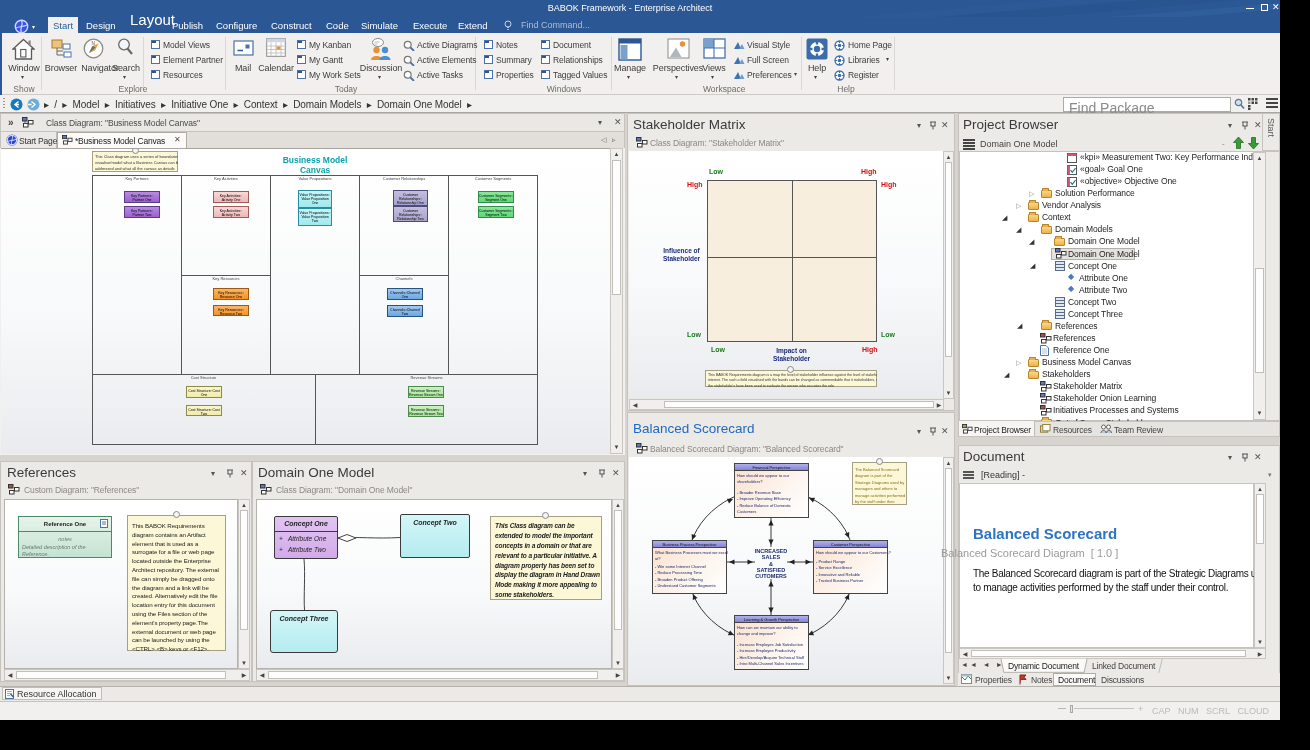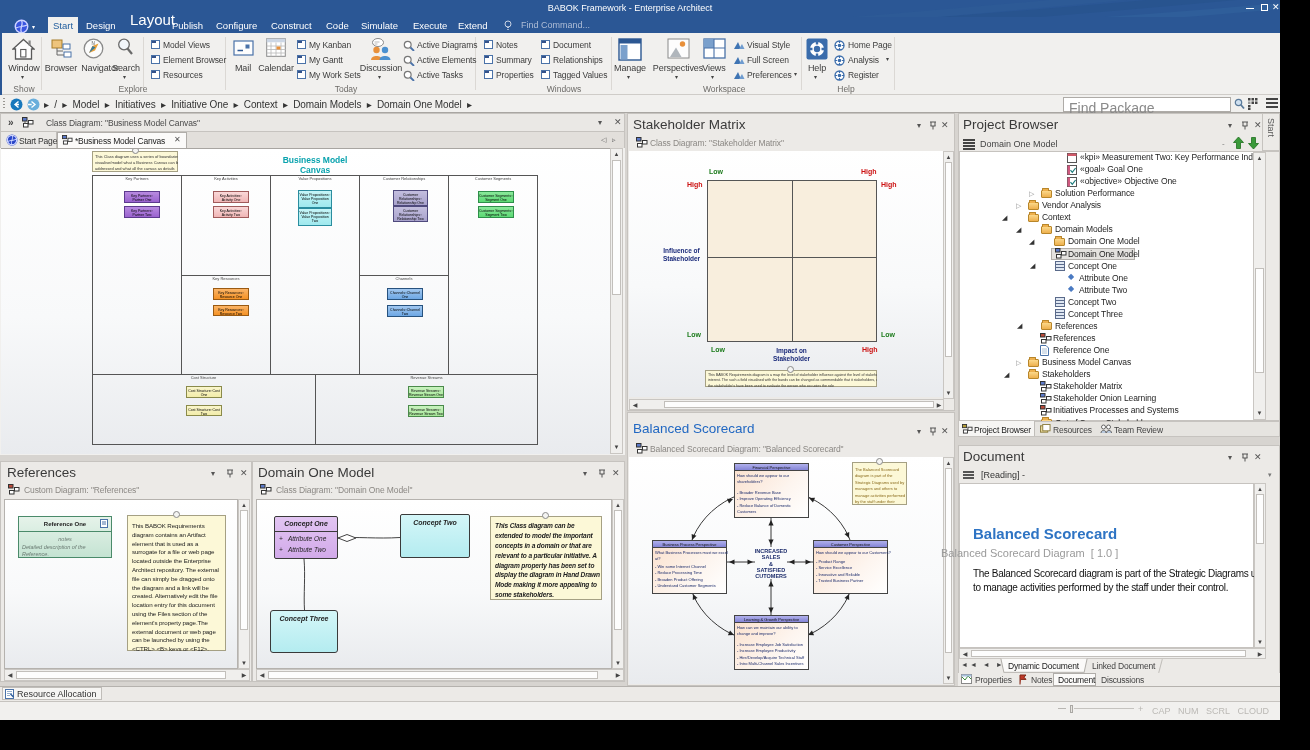--- a/index.html
+++ b/index.html
@@ -106,21 +106,21 @@
 <svg class="abs" style="left:117px;top:38px" width="17" height="21" viewBox="0 0 17 21">
  <circle cx="7" cy="6.5" r="5.3" fill="#f2f6fa" stroke="#6a6a6a" stroke-width="1.3"></circle>
  <path d="M10.5 10.5 L15 16" stroke="#6a6a6a" stroke-width="2.2"></path>
 </svg>
 <div class="rl" style="left:106px;top:63px;width:40px">Search</div>
 <div class="caret" style="left:123px;top:74px">▾</div>
 <div class="gl" style="left:113px;top:84px;width:40px">Explore</div>
 <div class="cbx" style="left:151px;top:40px"></div>
     <div class="smtxt" style="left:163px;top:40px">Model Views</div>
 <div class="cbx" style="left:151px;top:55px"></div>
-    <div class="smtxt" style="left:163px;top:55px">Element Browser</div>
+    <div class="smtxt" style="left:163px;top:55px">Element Partner</div>
 <div class="cbx" style="left:151px;top:70px"></div>
     <div class="smtxt" style="left:163px;top:70px">Resources</div>
 
 <svg class="abs" style="left:233px;top:40px" width="21" height="17" viewBox="0 0 21 17">
  <rect x="1" y="1" width="19" height="14" fill="#fdfdfd" stroke="#4a72a8" stroke-width="1.2"></rect>
  <path d="M4.5 10.5 h5.5" stroke="#2c5792" stroke-width="1.5"></path>
  <rect x="12.5" y="4.5" width="4" height="4" fill="#4a72a8"></rect>
 </svg>
 <div class="rl" style="left:228px;top:63px;width:30px">Mail</div>
 <svg class="abs" style="left:266px;top:38px" width="20" height="19" viewBox="0 0 20 19">
@@ -228,21 +228,21 @@
       <circle cx="5.5" cy="5.5" r="4.5" fill="#fff" stroke="#3a6cab" stroke-width="1.3"></circle>
       <circle cx="5.5" cy="5.5" r="1.8" fill="#3a6cab"></circle>
       <path d="M5.5 1 v2 M5.5 8 v2 M1 5.5 h2 M8 5.5 h2" stroke="#3a6cab" stroke-width="1.2"></path>
     </svg>
 <div class="smtxt" style="left:848px;top:40px">Home Page</div>
 <svg class="abs" style="left:834px;top:55px" width="11" height="11" viewBox="0 0 11 11">
       <circle cx="5.5" cy="5.5" r="4.5" fill="#fff" stroke="#3a6cab" stroke-width="1.3"></circle>
       <circle cx="5.5" cy="5.5" r="1.8" fill="#3a6cab"></circle>
       <path d="M5.5 1 v2 M5.5 8 v2 M1 5.5 h2 M8 5.5 h2" stroke="#3a6cab" stroke-width="1.2"></path>
     </svg>
-<div class="smtxt" style="left:848px;top:55px">Analysis</div>
+<div class="smtxt" style="left:848px;top:55px">Libraries</div>
 <div class="caret" style="left:886px;top:56px">▾</div>
 <svg class="abs" style="left:834px;top:70px" width="11" height="11" viewBox="0 0 11 11">
       <circle cx="5.5" cy="5.5" r="4.5" fill="#fff" stroke="#3a6cab" stroke-width="1.3"></circle>
       <circle cx="5.5" cy="5.5" r="1.8" fill="#3a6cab"></circle>
       <path d="M5.5 1 v2 M5.5 8 v2 M1 5.5 h2 M8 5.5 h2" stroke="#3a6cab" stroke-width="1.2"></path>
     </svg>
 <div class="smtxt" style="left:848px;top:70px">Register</div>
 <div class="gl" style="left:826px;top:84px;width:40px">Help</div>
 
 <div class="abs" style="left:0;top:95px;width:1280px;height:18px;background:#f1f0ee;border-bottom:1px solid #a9a6a2"></div>

